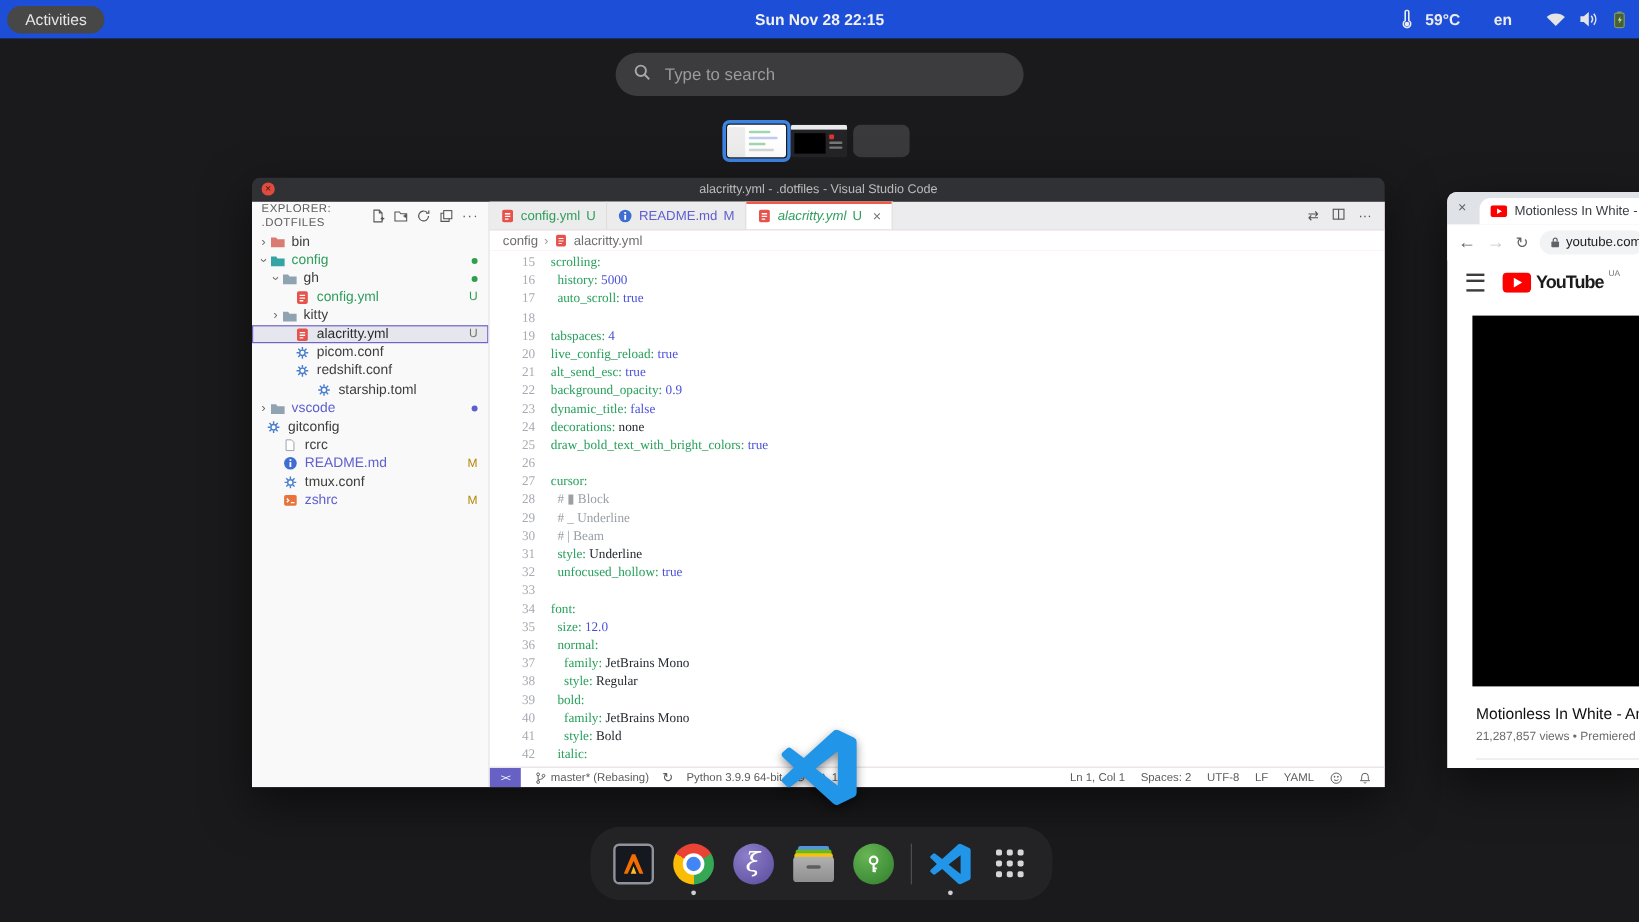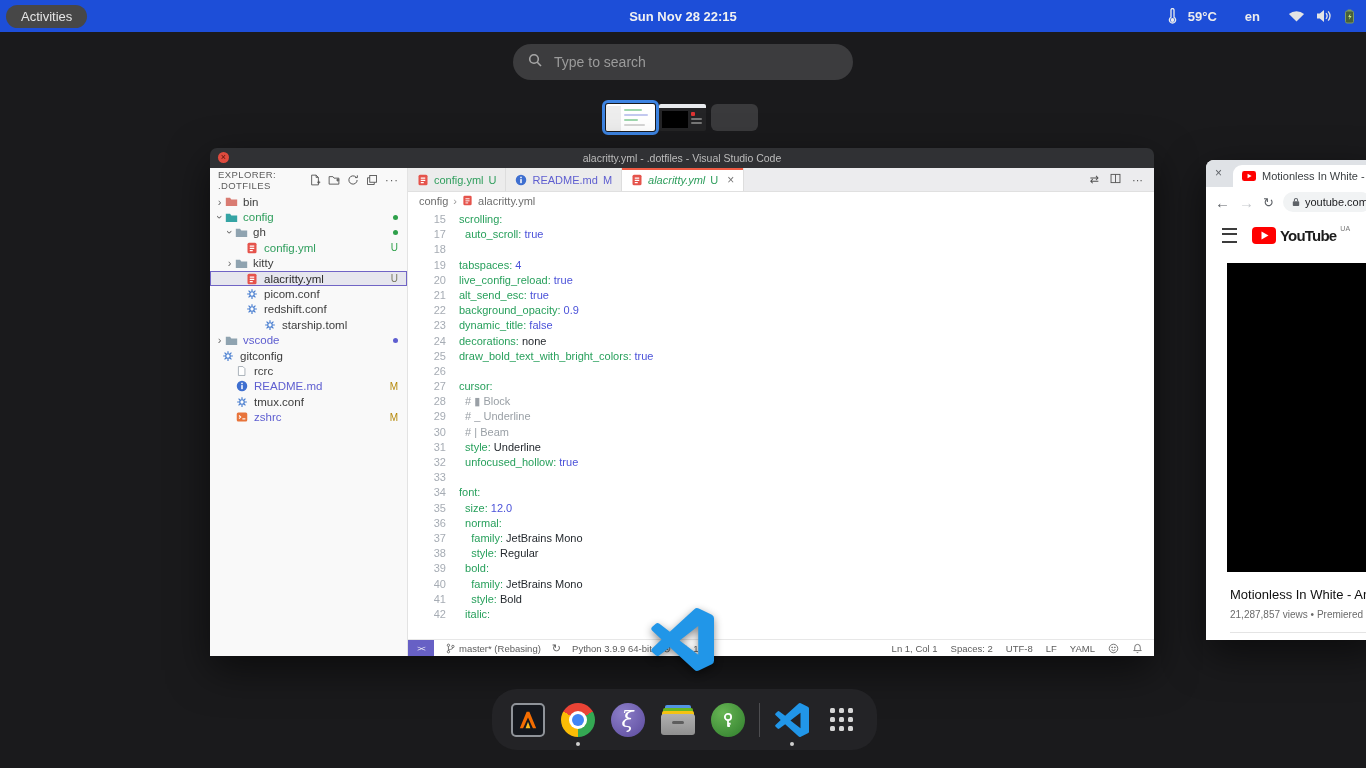--- a/index.html
+++ b/index.html
@@ -69,21 +69,21 @@
   .tab{display:flex;align-items:center;gap:5px;padding:0 9px;font-size:11px;color:#616161;
        background:#ececec;border-right:1px solid #ddd;position:relative;white-space:nowrap}
   .tab.active{background:#fff}
   .tab.active::before{content:"";position:absolute;left:0;right:0;top:0;height:2px;background:#ef5b44}
   .tab.active .tlabel{font-style:italic}
   .tab .tclose{margin-left:4px;color:#777;font-size:12px}
   .tab-actions{margin-left:auto;display:flex;align-items:center;gap:11px;padding:0 11px;color:#515151;font-size:11px}
   .vs-crumbs{height:17px;flex:none;display:flex;align-items:center;gap:5px;padding:0 11px;
              font-size:11px;color:#6e6e6e;background:#fff}
   .vs-code{flex:1;background:#fff;overflow:hidden;padding-top:3px;
-           font-family:Liberation Sans, sans-serif;font-size:11px}
+           font-family:Liberation Serif, serif;font-size:11px}
   .cline{display:flex;height:15.2px;line-height:15.2px;white-space:pre}
   .gut{width:38px;flex:none;text-align:right;color:#a6acb4}
   .ctext{margin-left:13px}
   .tk-k{color:#28a05c}.tk-n{color:#4b52d9}.tk-b{color:#4b52d9}.tk-p{color:#24292e}.tk-c{color:#9aa0a6}
 
   .vs-status{height:16px;flex:none;background:#fff;border-top:1px solid #e7e7e7;display:flex;
              align-items:center;font-size:9.5px;color:#5d5d5d;overflow:hidden}
   .remote{width:26px;height:100%;background:#6760c5;color:#fff;display:flex;align-items:center;
           justify-content:center;font-size:8px;letter-spacing:-1px}
   .st{display:flex;align-items:center;gap:3px;margin-left:11px;white-space:nowrap}
@@ -460,20 +460,21 @@
         <span style="display:flex">
             <svg width="11" height="11" viewBox="0 0 16 16">
               <rect x="2" y="1" width="12" height="14" rx="2" fill="#e5534b"></rect>
               <path d="M5 5.5h6M5 8.5h6M5 11.5h4" stroke="#fff" stroke-width="1.4"></path>
             </svg>
           </span>
         <span>alacritty.yml</span>
       </div>
       <div class="vs-code" id="code-area">
           <div class="cline"><span class="gut">15</span><span class="ctext"><span class="tk-k">scrolling:</span></span></div>
+          <div class="cline"><span class="gut">16</span><span class="ctext"><span class="tk-k">  history:</span><span class="tk-n"> 5000</span></span></div>
           <div class="cline"><span class="gut">17</span><span class="ctext"><span class="tk-k">  auto_scroll:</span><span class="tk-b"> true</span></span></div>
           <div class="cline"><span class="gut">18</span><span class="ctext"></span></div>
           <div class="cline"><span class="gut">19</span><span class="ctext"><span class="tk-k">tabspaces:</span><span class="tk-n"> 4</span></span></div>
           <div class="cline"><span class="gut">20</span><span class="ctext"><span class="tk-k">live_config_reload:</span><span class="tk-b"> true</span></span></div>
           <div class="cline"><span class="gut">21</span><span class="ctext"><span class="tk-k">alt_send_esc:</span><span class="tk-b"> true</span></span></div>
           <div class="cline"><span class="gut">22</span><span class="ctext"><span class="tk-k">background_opacity:</span><span class="tk-n"> 0.9</span></span></div>
           <div class="cline"><span class="gut">23</span><span class="ctext"><span class="tk-k">dynamic_title:</span><span class="tk-b"> false</span></span></div>
           <div class="cline"><span class="gut">24</span><span class="ctext"><span class="tk-k">decorations:</span><span class="tk-p"> none</span></span></div>
           <div class="cline"><span class="gut">25</span><span class="ctext"><span class="tk-k">draw_bold_text_with_bright_colors:</span><span class="tk-b"> true</span></span></div>
           <div class="cline"><span class="gut">26</span><span class="ctext"></span></div>

